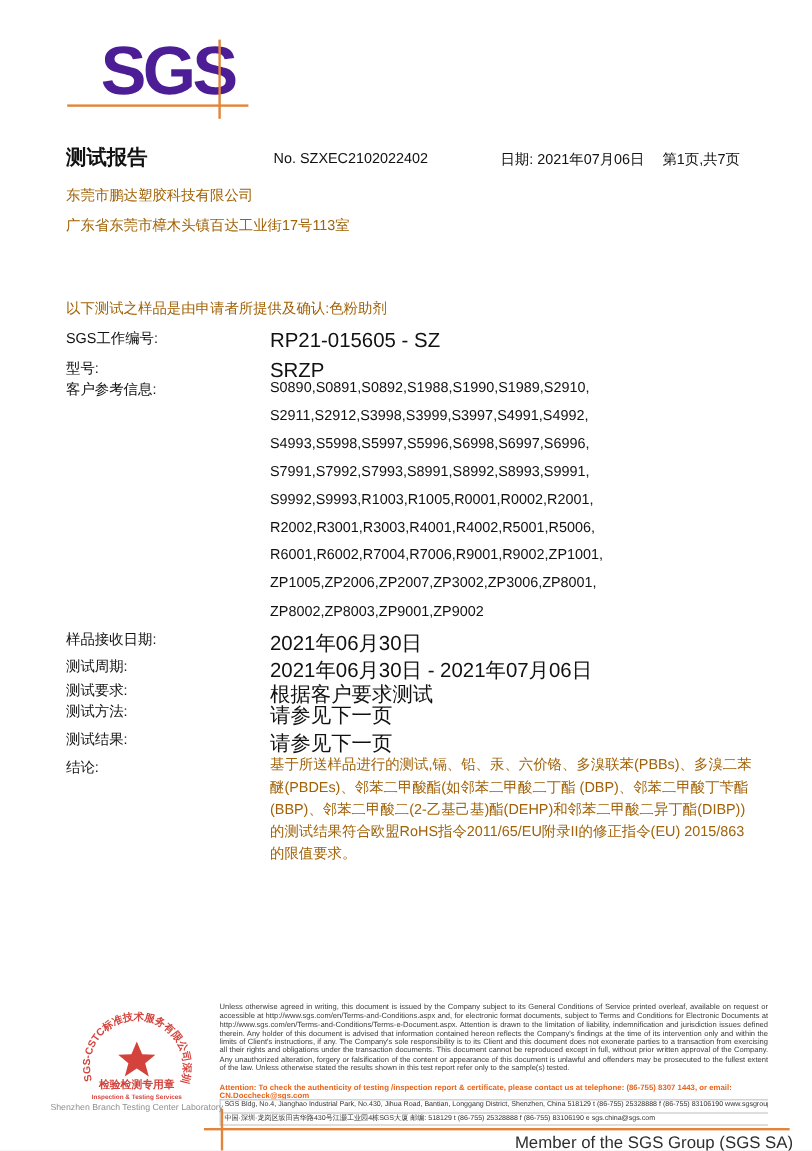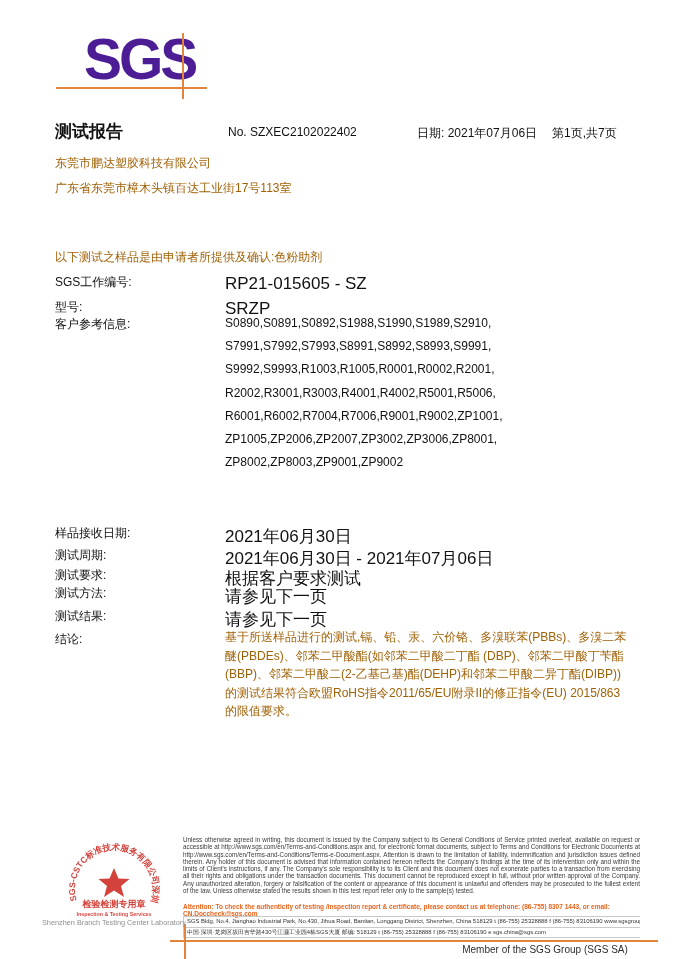--- a/index.html
+++ b/index.html
@@ -25,21 +25,21 @@
     font-family:"Liberation Sans",sans-serif;
   }
   .attention{
     font-size:6.5px;line-height:6.9px;color:#e8641b;font-weight:bold;
   }
   .addr-row{
     font-size:5.9px;line-height:9.5px;color:#333;white-space:nowrap;overflow:hidden;
     border-top:1px solid #c9c9c9;border-left:1px solid #c9c9c9;padding-left:3px;
   }
   .addr-row:last-child{border-bottom:1px solid #c9c9c9;}
-  .member{font-size:10px;color:#2e2e2e;text-align:center;}
+  .member{font-size:14px;color:#2e2e2e;text-align:center;}
   .company-gray{font-size:7.3px;line-height:9.5px;color:#8f8f8f;}
   .seal-wrap{opacity:.92;}
 </style>
 </head>
 <body>
 
 <div class="page">
 
   <div class="abs logo-text" style="left:84px;top:31px;">SGS</div>
   <div class="abs crop" style="left:56px;top:87px;width:151px;height:2px;"></div>
@@ -57,20 +57,22 @@
 
   <div class="abs field-label" style="left:55px;top:274px;">SGS工作编号:</div>
   <div class="abs field-value" style="left:225px;top:274px;">RP21-015605 - SZ</div>
 
   <div class="abs field-label" style="left:55px;top:299px;">型号:</div>
   <div class="abs field-value" style="left:225px;top:299px;">SRZP</div>
 
   <div class="abs field-label" style="left:55px;top:316px;">客户参考信息:</div>
   <div class="abs ref-lines" style="left:225px;top:316px;width:420px;">
     <div>S0890,S0891,S0892,S1988,S1990,S1989,S2910,</div>
+    <div>S2911,S2912,S3998,S3999,S3997,S4991,S4992,</div>
+    <div>S4993,S5998,S5997,S5996,S6998,S6997,S6996,</div>
     <div>S7991,S7992,S7993,S8991,S8992,S8993,S9991,</div>
     <div>S9992,S9993,R1003,R1005,R0001,R0002,R2001,</div>
     <div>R2002,R3001,R3003,R4001,R4002,R5001,R5006,</div>
     <div>R6001,R6002,R7004,R7006,R9001,R9002,ZP1001,</div>
     <div>ZP1005,ZP2006,ZP2007,ZP3002,ZP3006,ZP8001,</div>
     <div>ZP8002,ZP8003,ZP9001,ZP9002</div>
   </div>
 
   <div class="abs field-label" style="left:55px;top:525px;">样品接收日期:</div>
   <div class="abs field-value" style="left:225px;top:525px;">2021年06月30日</div>

